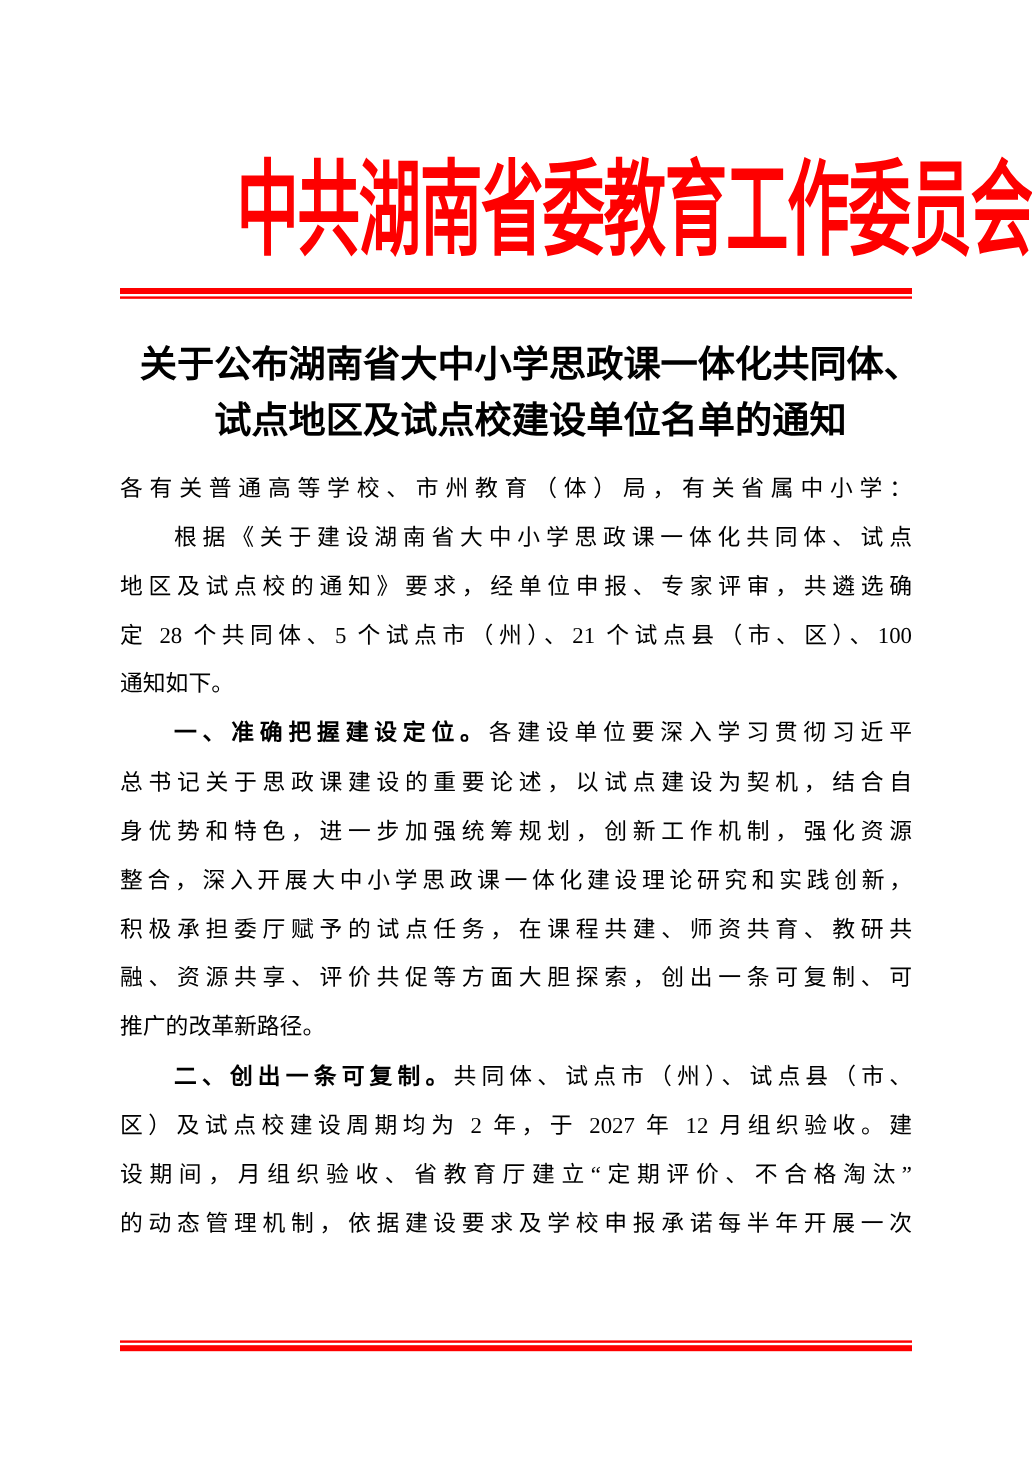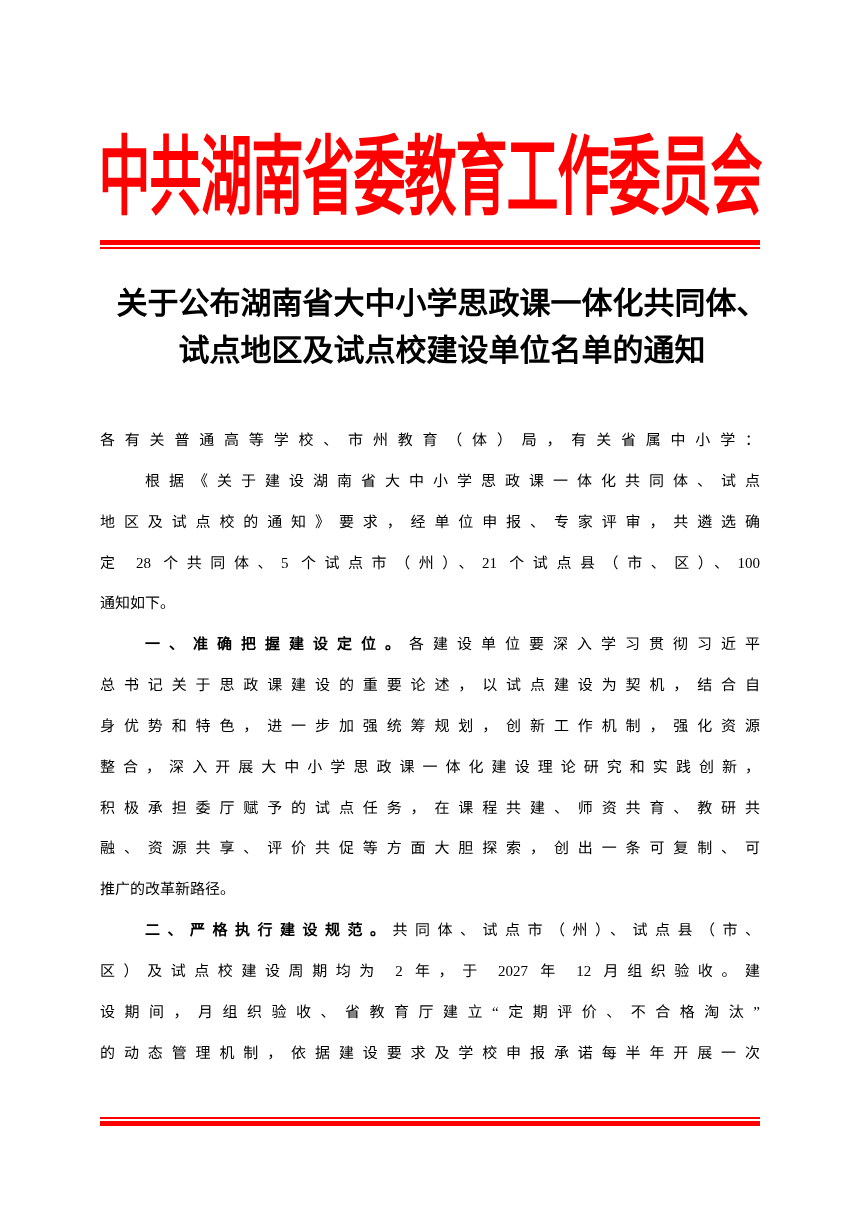--- a/index.html
+++ b/index.html
@@ -16,21 +16,21 @@
     font-family: "Liberation Serif", serif;
     overflow: hidden;
   }
 
   
   .org-name {
     position: absolute;
     top: 135px;
     left: 0;
     width: 860px;
-    text-align: center;
+    text-align: right;
     white-space: nowrap;
   }
   .org-name-text {
     display: inline-block;
     font-size: 52px;
     line-height: 52px;
     font-weight: 900;
     letter-spacing: -1px;
     color: var(--accent_red, #fe0000);
     transform: scaleY(1.67);
@@ -66,24 +66,24 @@
     font-weight: bold;
     font-size: 31px;
     line-height: 47px;
     font-family: "Liberation Serif", serif;
     margin-left: 12px;
   }
 
   
   .doc-body {
     position: absolute;
-    top: 420px;
+    top: 388px;
     left: 100px;
     width: 660px;
-    font-size: 15px;
+    font-size: 19px;
     line-height: 40.85px;
   }
   .line {
     height: 40.85px;
     text-align: justify;
     text-align-last: justify;
     white-space: normal;
   }
   .line.nofill {
     text-align-last: left;
@@ -144,21 +144,21 @@
       <div class="line">
       <span>积极承担委厅赋予的试点任务，在课程共建、师资共育、教研共</span>
     </div>
       <div class="line">
       <span>融、资源共享、评价共促等方面大胆探索，创出一条可复制、可</span>
     </div>
       <div class="line nofill">
       <span>推广的改革新路径。</span>
     </div>
       <div class="line indent">
-      <b class="lead">二、严格执行建设规范。</b><span>共同体、试点市（州）、试点县（市、</span>
+      <b class="lead">二、创出一条可复制。</b><span>共同体、试点市（州）、试点县（市、</span>
     </div>
       <div class="line">
       <span>区）及试点校建设周期均为 2 年，于 2027 年 12 月组织验收。建</span>
     </div>
       <div class="line">
       <span>设期间，月组织验收、省教育厅建立“定期评价、不合格淘汰”</span>
     </div>
       <div class="line">
       <span>的动态管理机制，依据建设要求及学校申报承诺每半年开展一次</span>
     </div>

